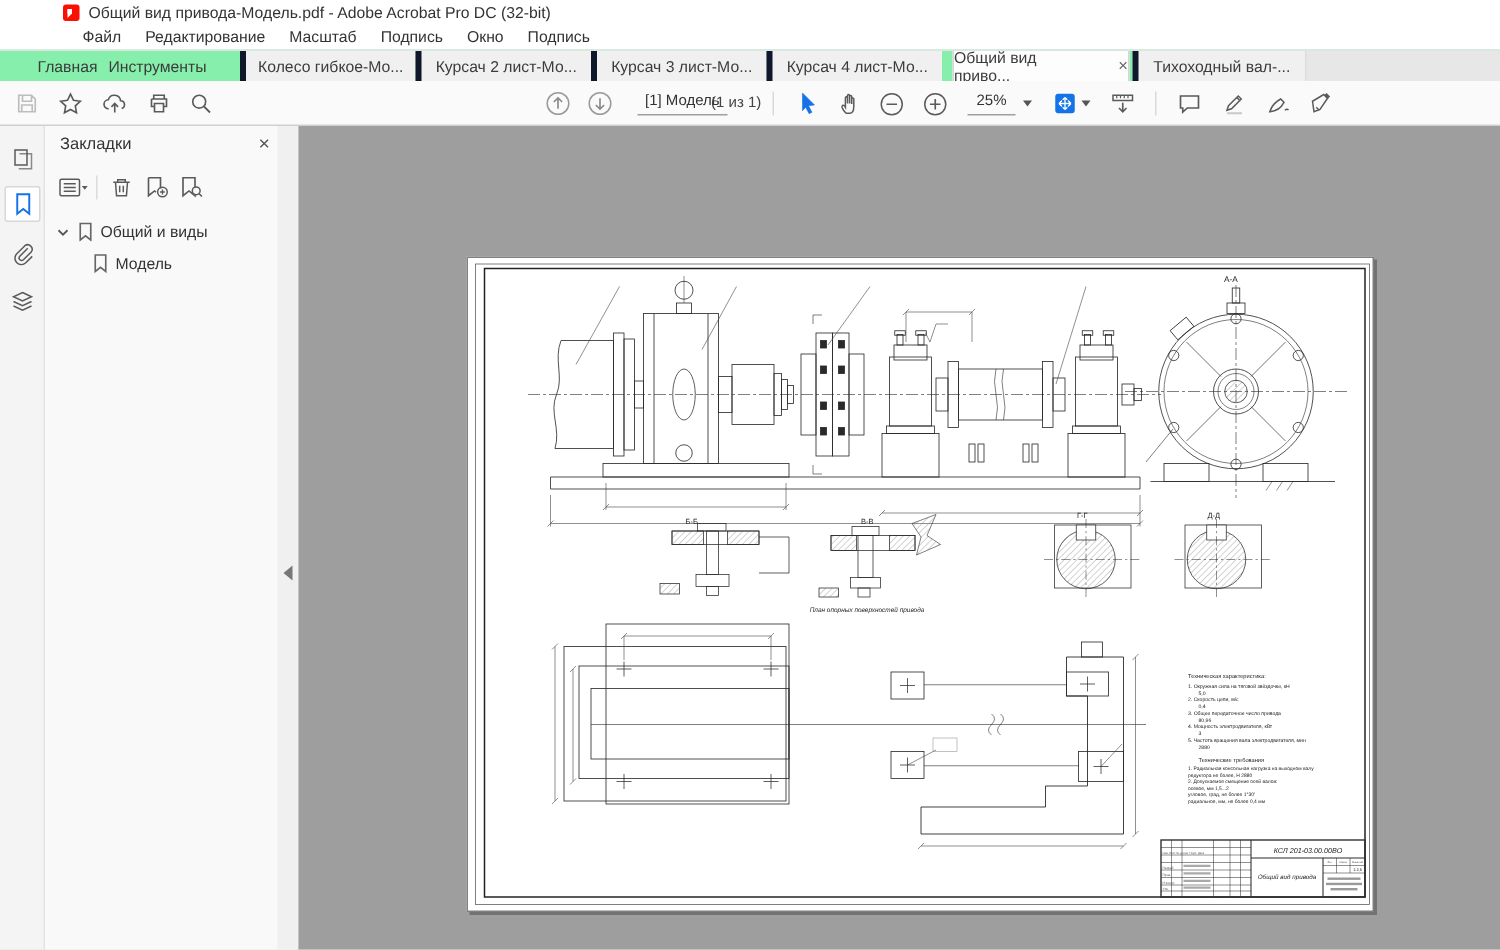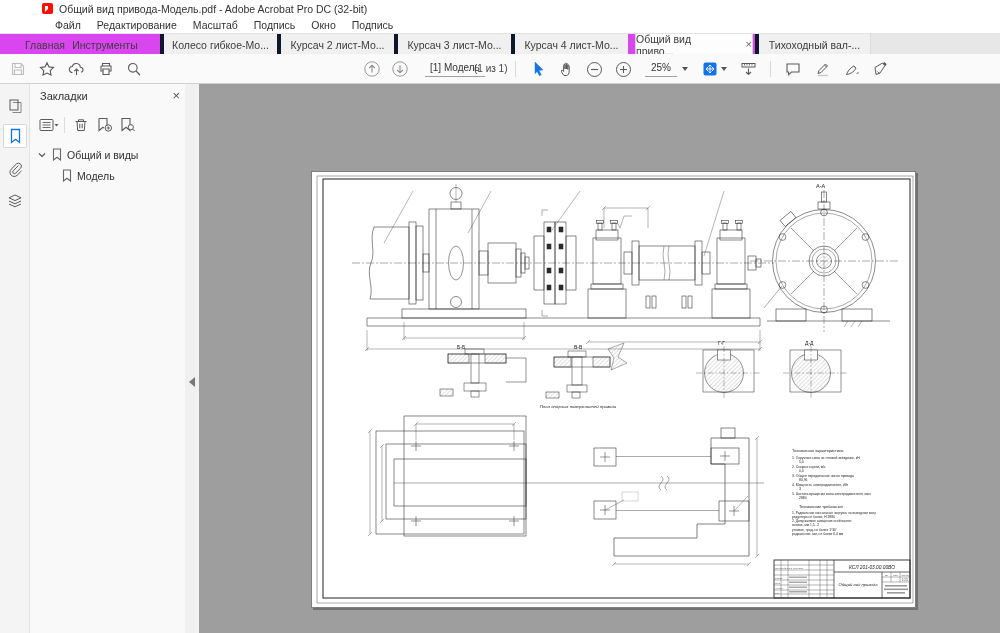--- a/index.html
+++ b/index.html
@@ -11,21 +11,21 @@
   .pdficon { width:11px; height:11px; margin-left:6px; background:#fa0f00; border-radius:2px; position:relative; flex:0 0 auto; }
   .pdficon::after { content:""; position:absolute; left:2.5px; top:2.5px; width:0; height:0; border-left:3px solid #fff; border-bottom:3px solid transparent; border-top:3px solid #fff; }
   .titletext { font-size:10.5px; color:#333; margin-left:6px; white-space:nowrap; }
 
   
   .menubar { position:absolute; left:0; top:17px; width:1000px; height:16px; background:#fff; display:flex; align-items:center; }
   .menuitem { font-size:10.5px; color:#333; padding:0 8px; cursor:default; }
   .menuitem:first-child { padding-left:18px;margin-left:37px; }
 
   
-  .tabstrip { position:absolute; left:0; top:33px; width:1000px; height:21px; background:#d946ef; border-top:1px solid #e3e3e3;padding-left:29px; }
+  .tabstrip { position:absolute; left:0; top:33px; width:1000px; height:21px; background:#86efac; border-top:1px solid #e3e3e3;padding-left:29px; }
   .tabstrip .rest { position:absolute; left:862px; top:0; right:0; height:21px; background:#e7e7e7; }
   .tab-plain { position:absolute; top:0; height:21px; display:flex; align-items:center; justify-content:center; font-size:10.5px; color:#3c3c3c; }
   .doc-tab { position:absolute; top:0; height:21px; background:#f0f0f0; border-left:4px solid #0f172a; display:flex; align-items:center; justify-content:center; gap:6px; font-size:10.5px; color:#3c3c3c; overflow:hidden; }
   .doc-tab.last { border-right:1px solid #dcdcdc; }
   .doc-tab.active { background:#fdfdfd; border-left:1px solid #d5d5d5; border-right:1px solid #d5d5d5;gap:28px; }
   .tab-close { font-size:11px; color:#666; line-height:1; }
 
   
   .toolbar { position:absolute; left:0; top:54px; width:1000px; height:30px; background:#fafafa; border-bottom:1px solid #d0d0d0; }
   .tbtn { position:absolute; top:3px; width:24px; height:24px; display:flex; align-items:center; justify-content:center; }

